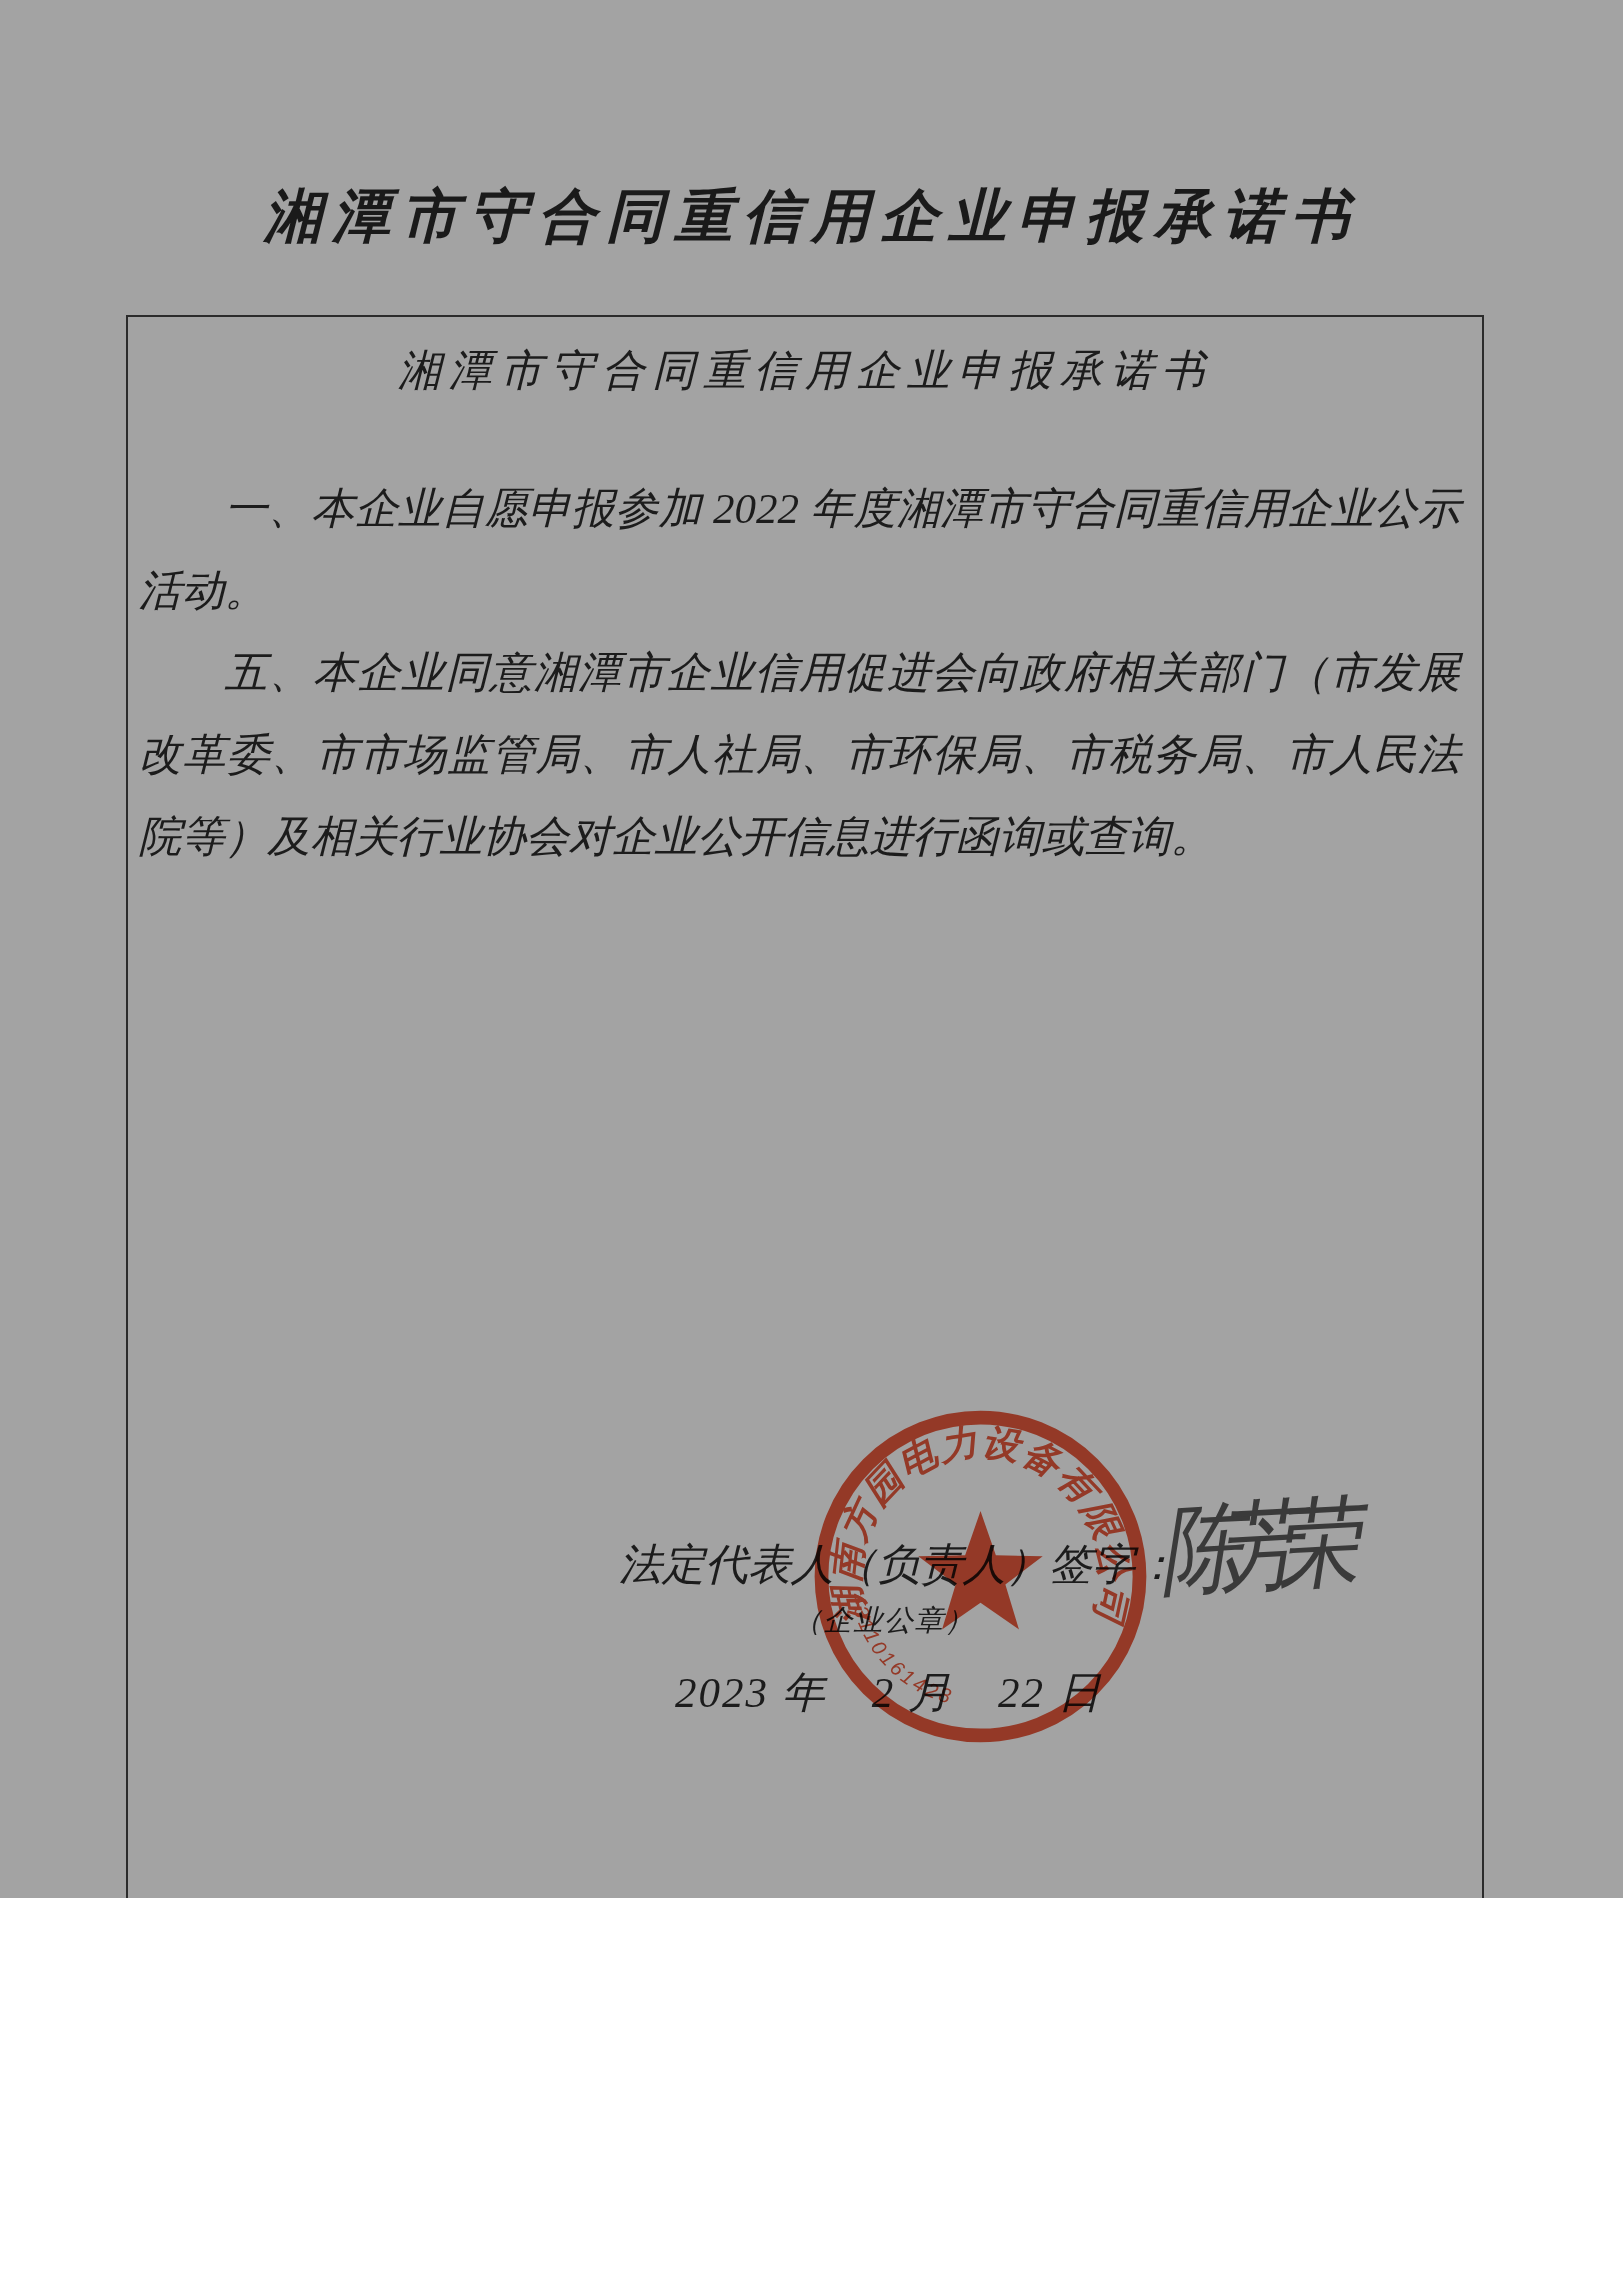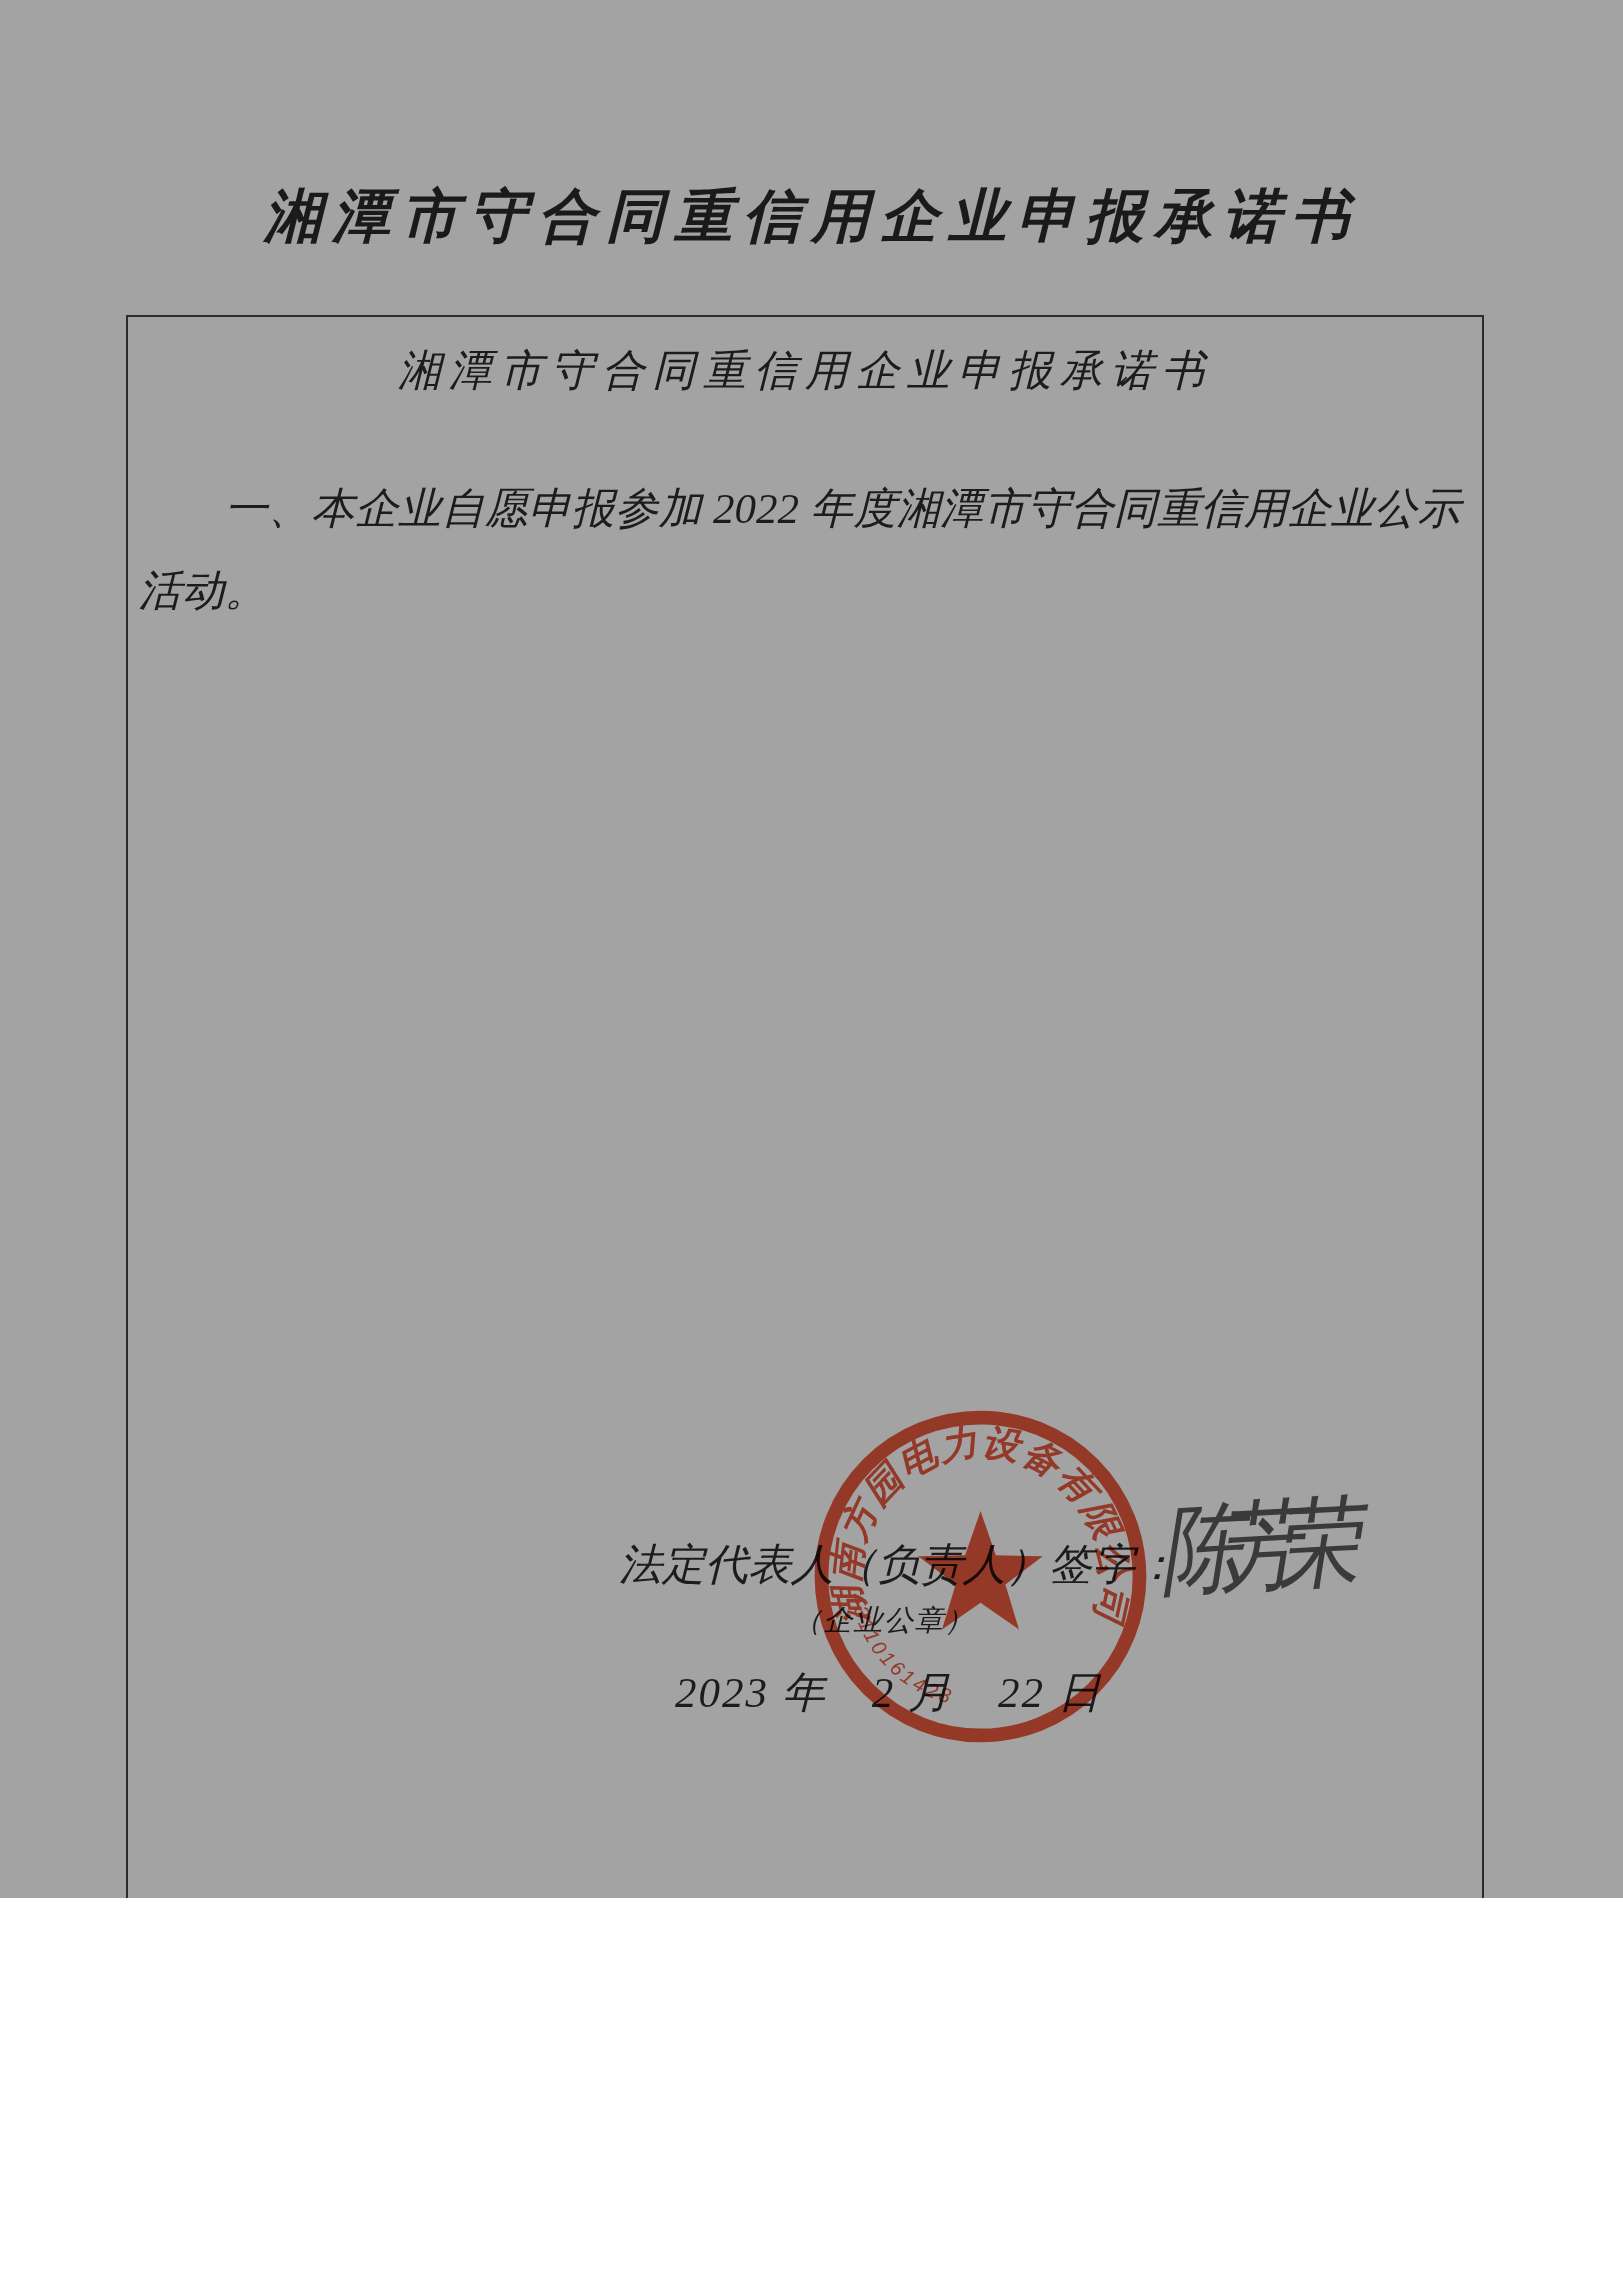--- a/index.html
+++ b/index.html
@@ -132,20 +132,21 @@
 <div class="page">
 
   <div class="main-title">湘潭市守合同重信用企业申报承诺书</div>
 
   <div class="content-box">
 
     <div class="box-title">湘潭市守合同重信用企业申报承诺书</div>
 
     <div class="body-text">
       <p>一、本企业自愿申报参加 2022 年度湘潭市守合同重信用企业公示活动。</p>
+      <p>五、本企业同意湘潭市企业信用促进会向政府相关部门（市发展改革委、市市场监管局、市人社局、市环保局、市税务局、市人民法院等）及相关行业协会对企业公开信息进行函询或查询。</p>
     </div>
 
     <div class="sig-label">法定代表人（负责人）签字：</div>
 
     <div class="handwritten-signature">陈芳荣</div>
 
     <div class="seal-note">（企业公章）</div>
 
     <div class="sig-date">2023 年　2 月　22 日</div>
 

